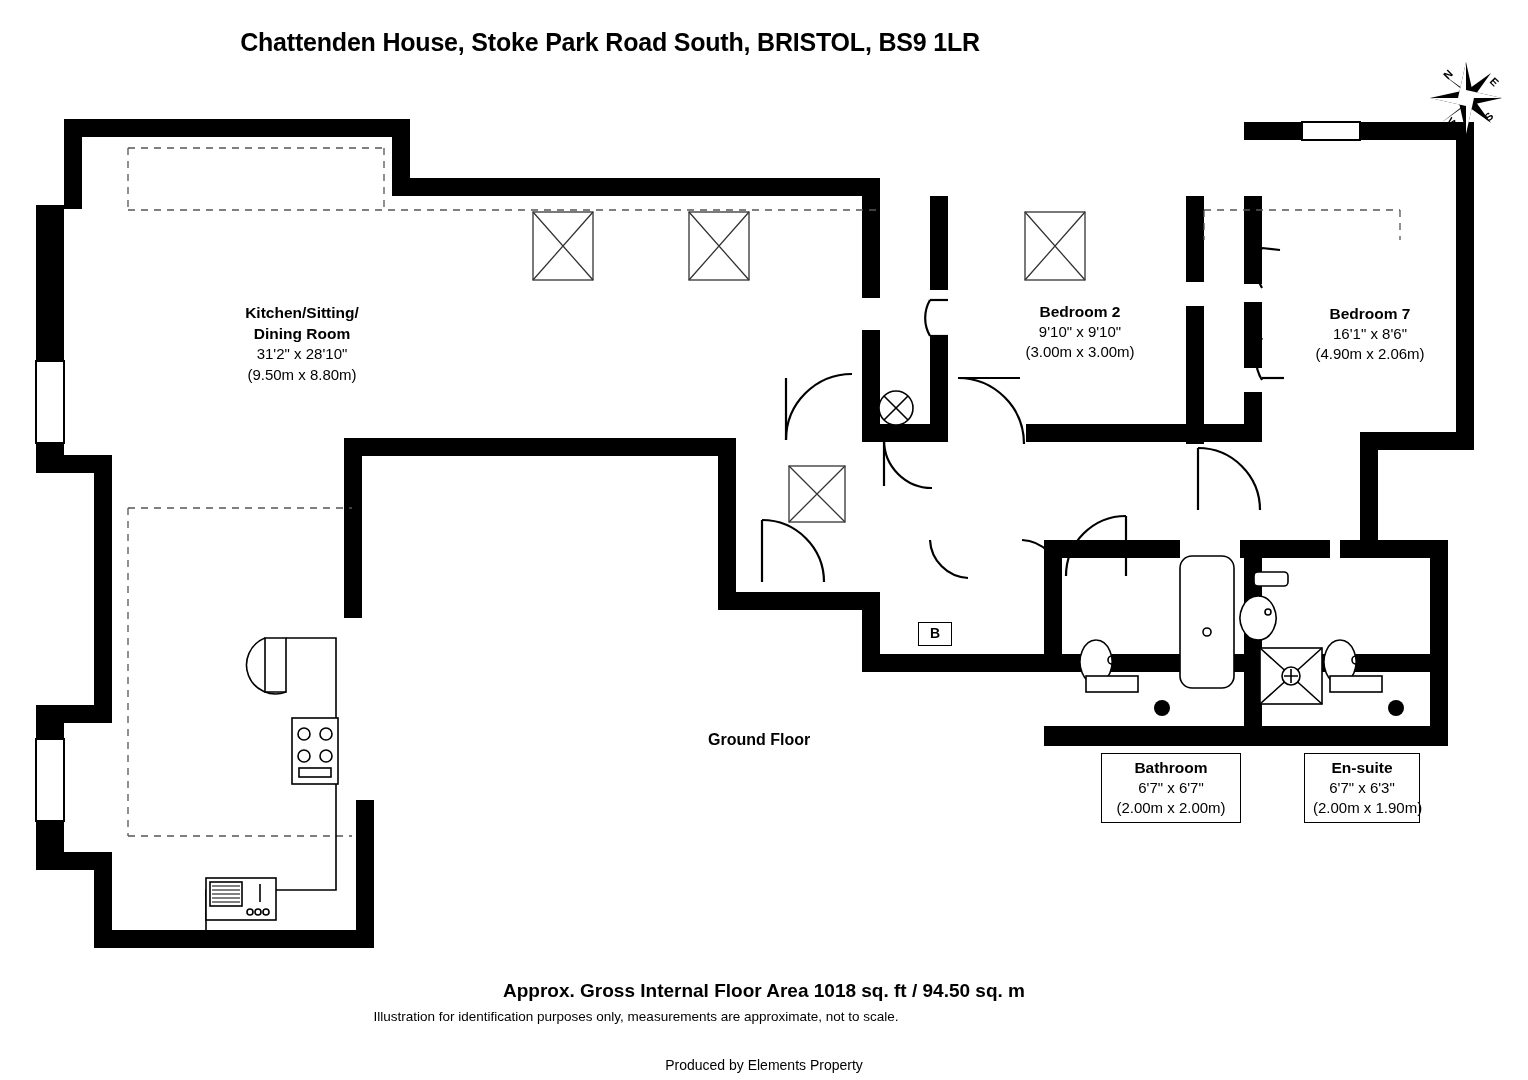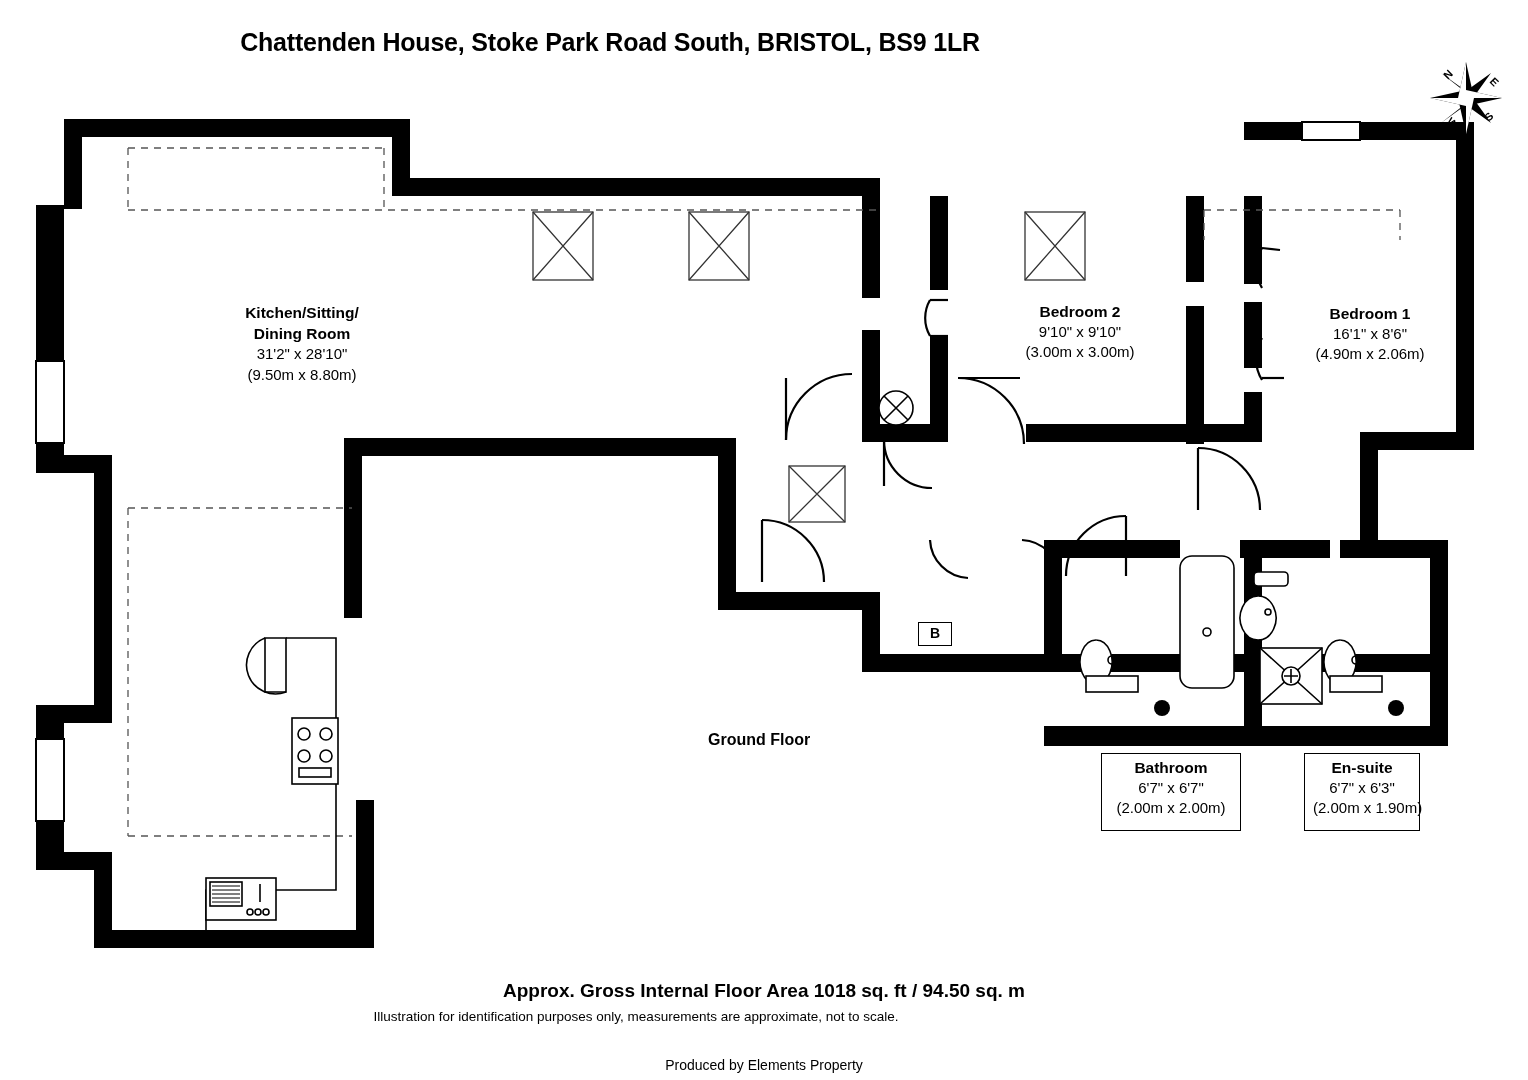--- a/index.html
+++ b/index.html
@@ -67,21 +67,21 @@
     font-size: 15.5px;
     display: block;
   }
   .room-label .rdim {
     display: block;
     font-size: 15px;
   }
   .boxed {
     border: 1.6px solid #000;
     background: #fff;
-    padding: 3px 8px 11px 8px;
+    padding: 3px 8px 3px 8px;
   }
   .floor-label {
     position: absolute;
     font-size: 16px;
     font-weight: bold;
   }
   .b-tag {
     position: absolute;
     border: 1.8px solid #000;
     background: #fff;
@@ -300,21 +300,21 @@
     <span class="rdim">(9.50m x 8.80m)</span>
   </div>
 
   <div class="room-label" style="top:286px; left:980px; width:200px;margin-top:15px;">
     <span class="rname">Bedroom 2</span>
     <span class="rdim">9'10" x 9'10"</span>
     <span class="rdim">(3.00m x 3.00m)</span>
   </div>
 
   <div class="room-label" style="top:303px; left:1270px; width:200px;">
-    <span class="rname">Bedroom 1</span>
+    <span class="rname">Bedroom 7</span>
     <span class="rdim">16'1" x 8'6"</span>
     <span class="rdim">(4.90m x 2.06m)</span>
   </div>
 
   <div class="room-label boxed" style="top:753px; left:1101px; width:140px;">
     <span class="rname">Bathroom</span>
     <span class="rdim">6'7" x 6'7"</span>
     <span class="rdim">(2.00m x 2.00m)</span>
   </div>
 

